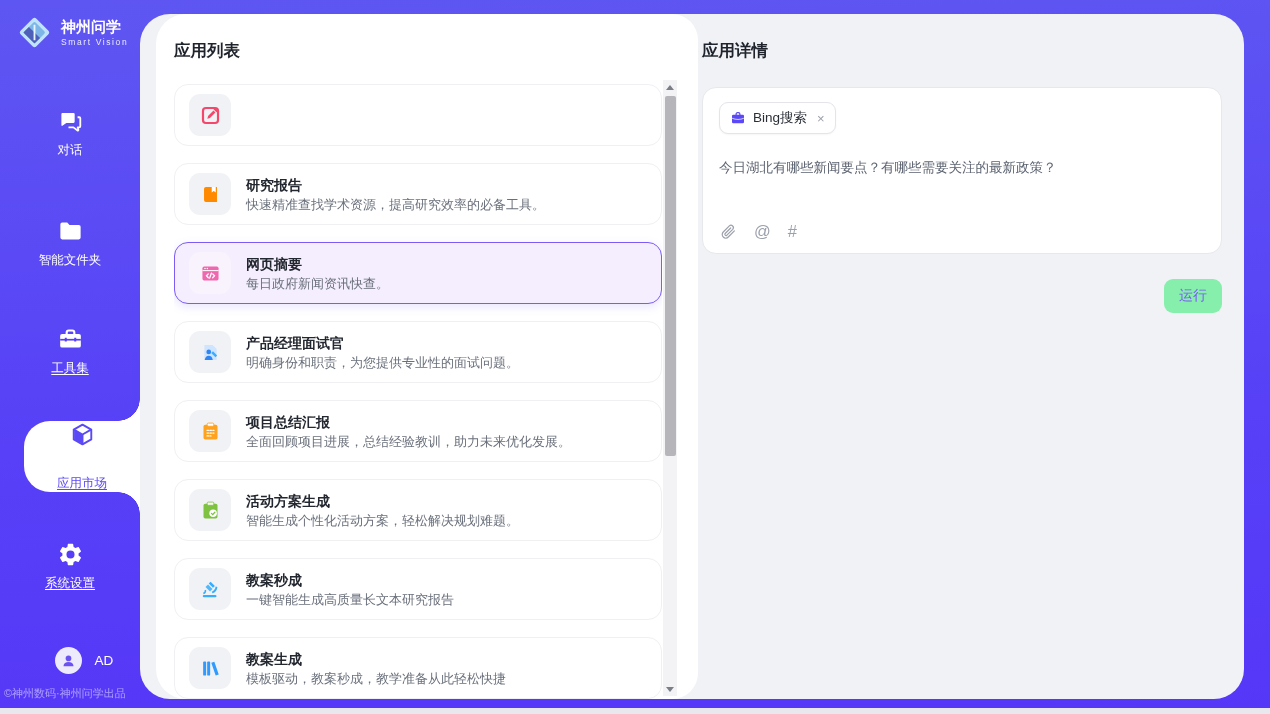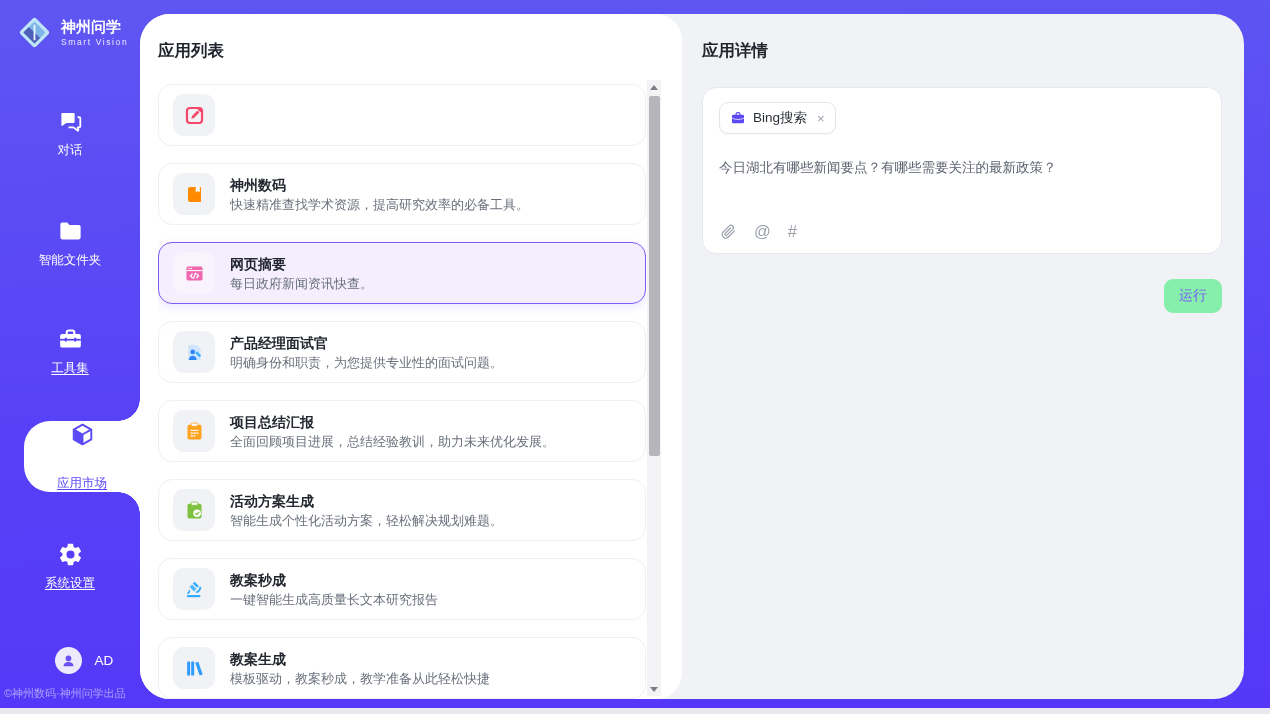--- a/index.html
+++ b/index.html
@@ -31,21 +31,21 @@
   .user-row{position:absolute;bottom:34px;left:0;width:168px;display:flex;align-items:center;justify-content:center;gap:13px;}
   .avatar{width:27px;height:27px;border-radius:50%;background:#EDEAFB;display:flex;align-items:center;justify-content:center;}
   .avatar svg{width:17px;height:17px;}
   .user-label{font-size:13.5px;color:#fff;}
   .copyright{position:absolute;bottom:7px;left:4px;font-size:11px;color:rgba(255,255,255,.5);white-space:nowrap;}
 
   
   .main{position:absolute;left:140px;top:14px;width:1104px;height:685px;background:#F1F2F6;border-radius:30px;}
 
   
-  .list-panel{position:absolute;left:0;top:0;bottom:0;width:542px;background:#fff;border-radius:30px 26px 26px 30px;}
+  .list-panel{position:absolute;left:16px;top:0;bottom:0;width:542px;background:#fff;border-radius:30px 26px 26px 30px;}
   .panel-title{font-size:16.5px;font-weight:700;color:#1F242C;}
   .list-title{position:absolute;left:18px;top:26px;}
   .cards{position:absolute;left:18px;top:70px;width:488px;bottom:0;overflow:hidden;}
   .card{height:62px;border:1px solid #F0F0F3;border-radius:14px;margin-bottom:17px;display:flex;align-items:center;
     padding:0 14px;background:#fff;cursor:pointer;}
   .card.selected{background:#F4EEFE;border:1.5px solid #7D5CF5;box-shadow:0 3px 10px rgba(125,92,245,.16);}
   .app-icon{width:42px;height:42px;border-radius:11px;background:#F1F2F5;display:flex;align-items:center;justify-content:center;margin-right:15px;flex:none;}
   .card.selected .app-icon{background:#F8F3FC;}
   .app-icon svg{width:21px;height:21px;display:block;}
   .app-name{font-size:14px;font-weight:700;color:#23272F;line-height:16px;}
@@ -174,21 +174,21 @@
             </span>
           </div>
           <div class="card">
             <span class="app-icon">
               <svg viewBox="0 0 24 24">
                 <path d="M4.6 5.7c0-1.2 1-2.2 2.2-2.2h12.6v17H6.8a2.2 2.2 0 0 1-2.2-2.2z" fill="#FF8A00"></path>
                 <path d="M13.4 3.5h4.6v6.2l-2.3-1.7-2.3 1.7z" fill="#fff"></path>
               </svg>
             </span>
             <span>
-              <div class="app-name">神州数码</div>
+              <div class="app-name">研究报告</div>
               <div class="app-desc">快速精准查找学术资源，提高研究效率的必备工具。</div>
             </span>
           </div>
           <div class="card selected">
             <span class="app-icon">
               <svg viewBox="0 0 24 24">
                 <rect x="2.8" y="4" width="18.4" height="16" rx="2" fill="#EF67AE"></rect>
                 <path d="M2.8 8.7h18.4" stroke="#fff" stroke-width="1.2"></path>
                 <circle cx="5.7" cy="6.4" r=".85" fill="#fff"></circle>
                 <circle cx="8.4" cy="6.4" r=".85" fill="#fff"></circle>

